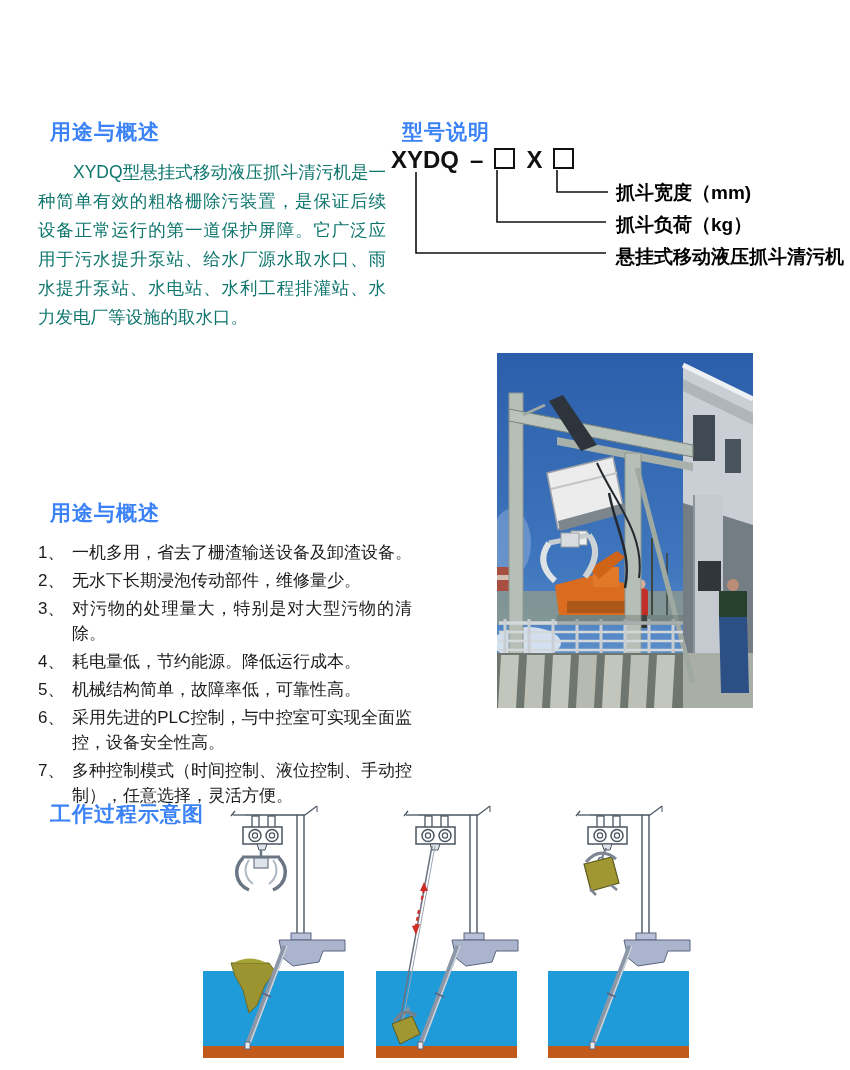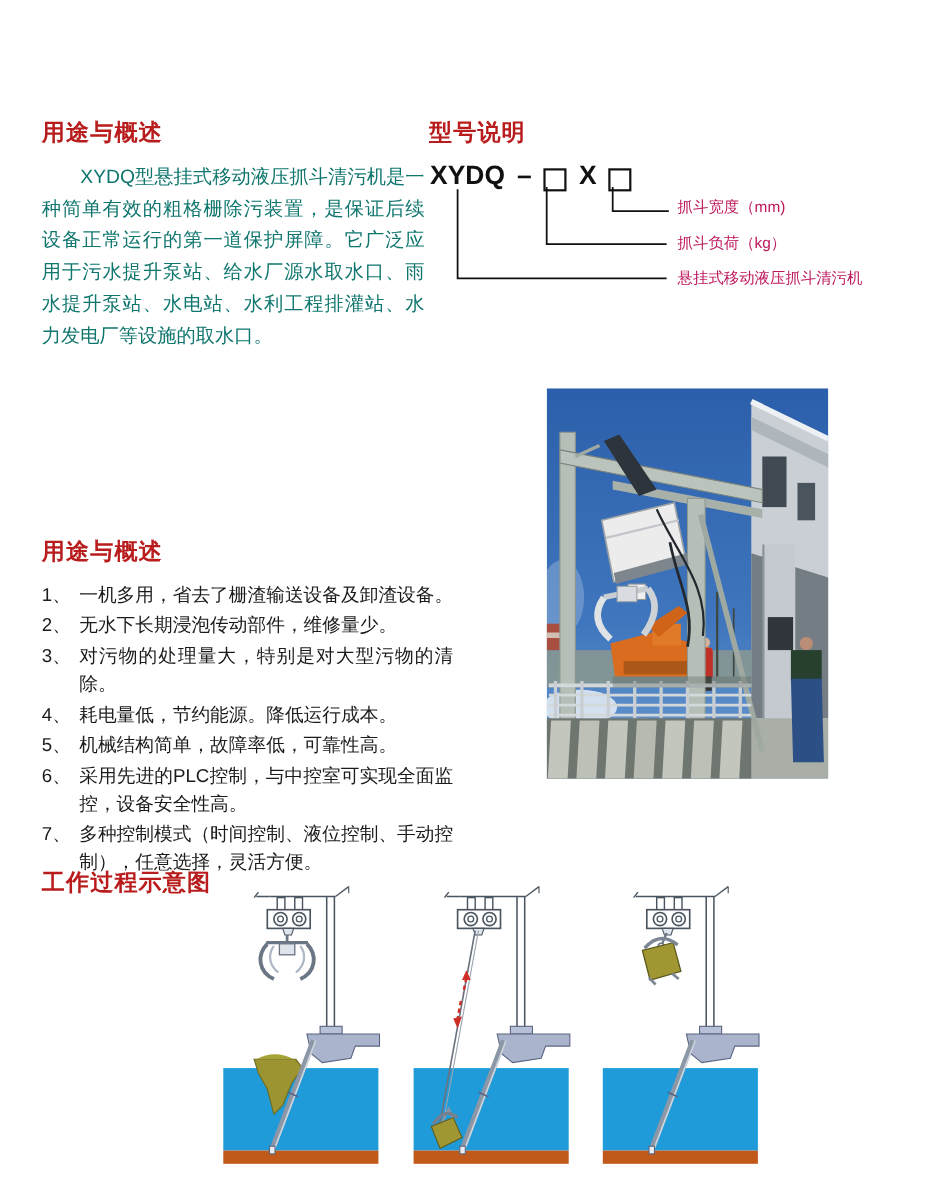--- a/index.html
+++ b/index.html
@@ -8,40 +8,40 @@
     margin:0 auto;overflow:hidden;
     font-family:"Liberation Sans","DejaVu Sans",sans-serif;
     color:#1e1e1e;
   }
   .page-title{
     position:absolute;top:26px;left:0;right:0;text-align:center;
     font-size:36px;font-weight:bold;color:#e60012;letter-spacing:1px;
     margin:0;
   }
   .sec-head{
-    font-size:21px;font-weight:bold;color:#b91c1c;margin:0;letter-spacing:1px;
+    font-size:21px;font-weight:bold;color:#3b82f6;margin:12px;letter-spacing:1px;
   }
   
   .overview{position:absolute;left:38px;top:106px;width:348px;}
   .overview .para{
     margin:12px 0 0 0;font-size:17.5px;line-height:29px;
     text-align:justify;text-indent:2em;color:#0f766e;
   }
   
   .model-head{position:absolute;left:390px;top:106px;}
   .model-code{
-    position:absolute;left:391px;top:146px;display:flex;align-items:flex-end;
+    position:absolute;left:391px;top:146px;display:flex;align-items:flex-start;
     gap:11px;font-size:24px;font-weight:bold;color:#111;
   }
   .model-code .code-box{
     width:17px;height:17px;border:2px solid #111;display:inline-block;margin-top:2px;
   }
   .model-lines{position:absolute;left:390px;top:160px;}
   .model-label{
-    position:absolute;font-size:14px;font-weight:normal;color:#be185d;white-space:nowrap;
+    position:absolute;font-size:19px;font-weight:bold;color:#000000;white-space:nowrap;
   }
   .lbl-width{left:616px;top:180px;}
   .lbl-load{left:616px;top:212px;}
   .lbl-machine{left:616px;top:244px;}
   
   .photo{position:absolute;left:497px;top:353px;width:256px;height:355px;}
   
   .features{position:absolute;left:38px;top:487px;width:374px;}
   .features ol{list-style:none;margin:13px 0 0 0;padding:0;}
   .features li{display:flex;font-size:17px;line-height:25px;margin-bottom:3px;color:#1b1b1b;}

